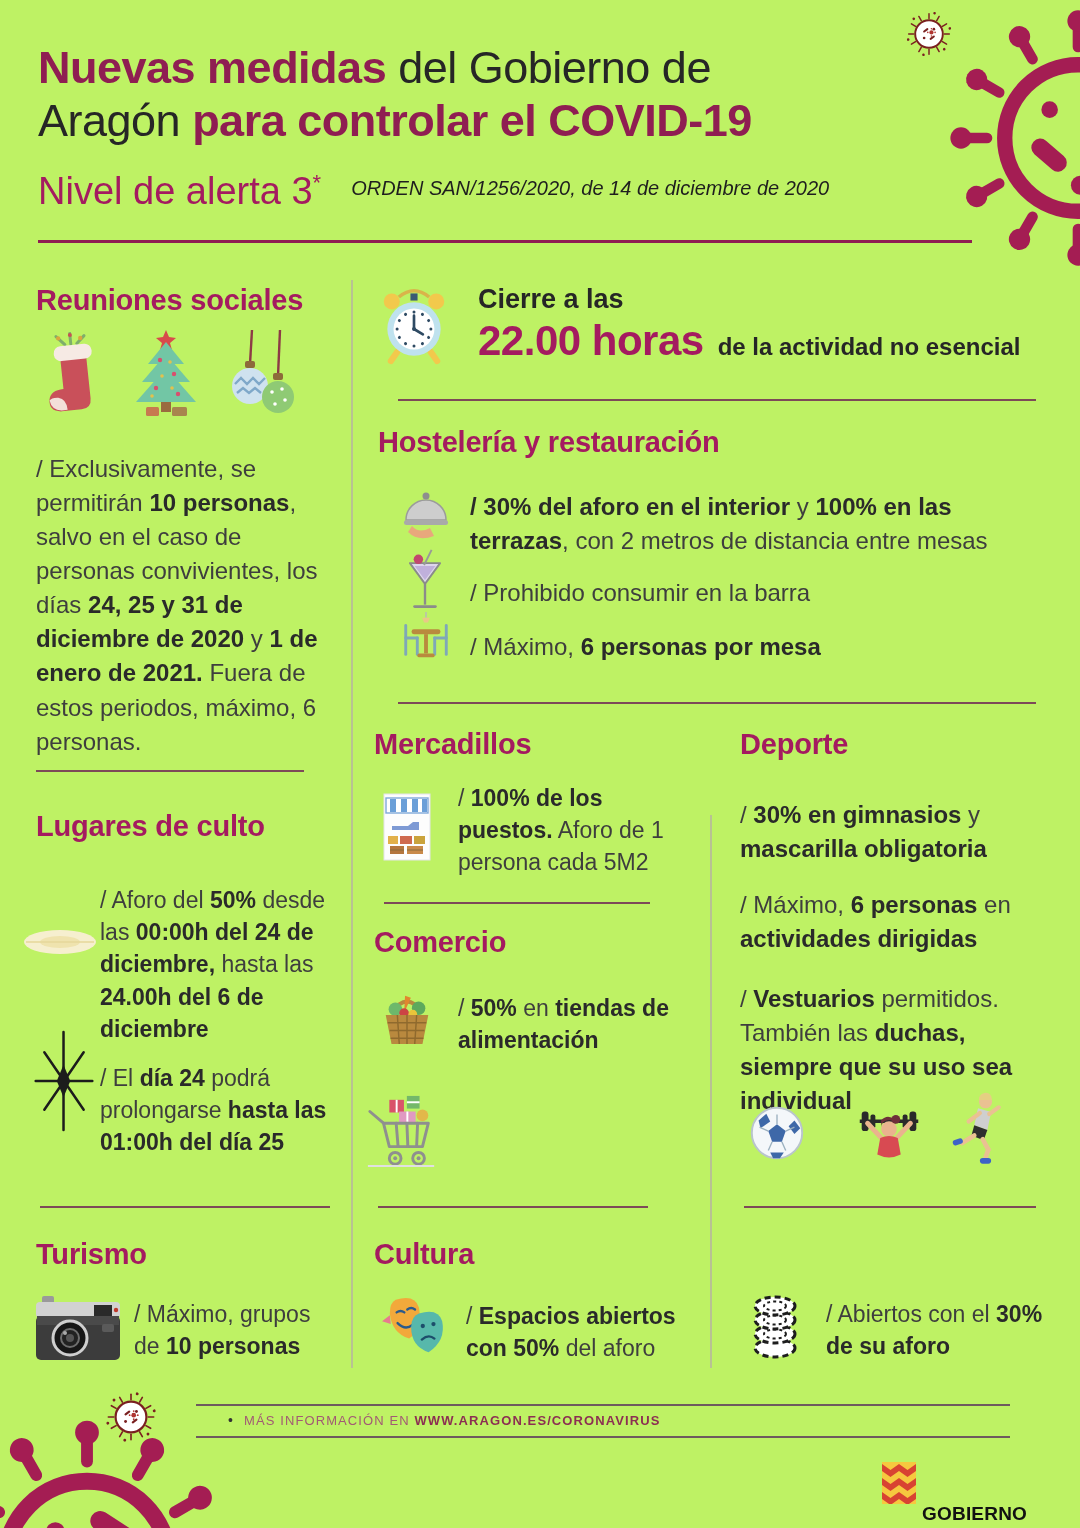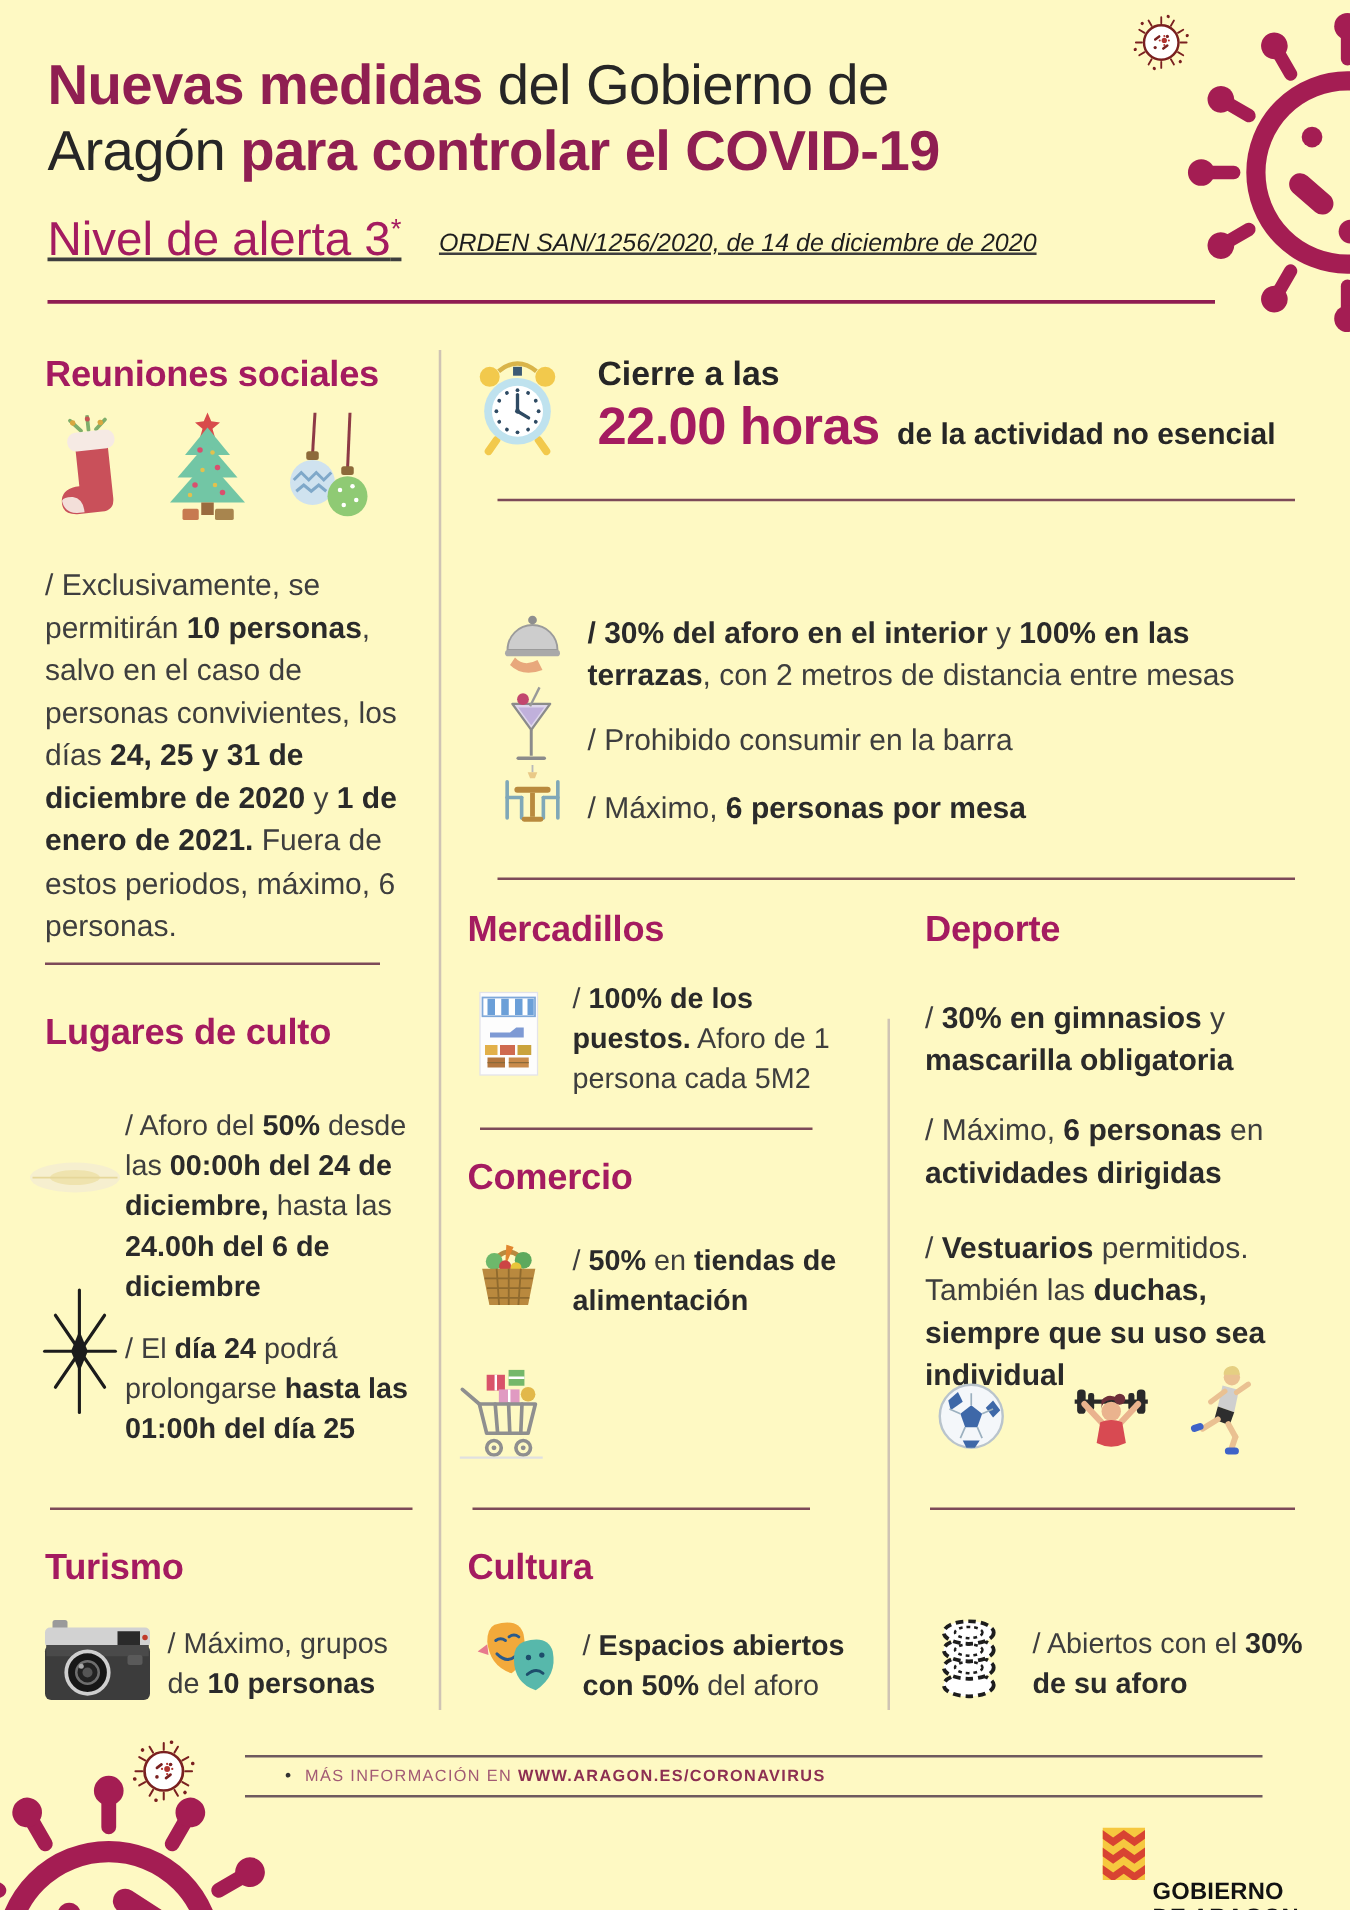--- a/index.html
+++ b/index.html
@@ -1,16 +1,16 @@
 <!DOCTYPE html>
 <html style="--accent: #a41b60; --title-accent: #8f1e52; --text: #3e3e3e; --rule: #7d4a58; --vrule: #b5a8ac; --footer-label: #a25a74; --footer-url: #8c2f52; --virus: #a41d53; --virus-outline: #7a2020;"><head>
 <meta charset="utf-8">
 <style>
   html,body{margin:0;padding:0;background:#fff;}
-  .page{position:relative;width:1080px;height:1528px;background:#fef9c3;overflow:hidden;
+  .page{position:relative;width:1080px;height:1528px;background:#bef264;overflow:hidden;
         font-family:"Liberation Sans",sans-serif;color:var(--text,#3e3e3e);}
   .abs{position:absolute;}
   
   .title{font-size:45px;line-height:1.17;font-weight:400;color:#262626;letter-spacing:-0.5px;}
   .title .b{font-weight:700;}
   .title .a{color:var(--title-accent,#8f1e52);}
   .alert{font-size:38px;font-weight:400;color:var(--accent,#a01b5c);}
   .alert sup{font-size:22px;}
   .order{font-size:20px;font-style:italic;font-weight:500;color:#1e1e1e;}
   .hrule{position:absolute;background:var(--rule,#7d4a58);height:2px;}
@@ -148,21 +148,21 @@
   <div class="abs virus-sm" style="left:102px;top:1388px;">
     <svg viewBox="0 0 64 64" width="58" height="58">
         <use href="#vsmall"></use>
       </svg>
   </div>
 
   <div class="abs title" style="left:38px;top:42px;width:860px;">
     <div><span class="b a">Nuevas medidas</span><span> del Gobierno de</span></div>
     <div><span>Aragón </span><span class="b a">para controlar el COVID-19</span></div>
   </div>
-  <div class="abs" style="left:38px;top:170px;display:flex;align-items:flex-end;gap:30px;text-decoration:underline;">
+  <div class="abs" style="left:38px;top:170px;display:flex;align-items:center;gap:30px;">
     <div class="alert"><span>Nivel de alerta 3</span><sup>*</sup></div>
     <div class="order" style="padding-bottom:7px;">ORDEN SAN/1256/2020, de 14 de diciembre de 2020</div>
   </div>
   <div class="hrule hdr" style="left:38px;top:240px;width:934px;"></div>
 
   <div class="vrule" style="left:351px;top:280px;height:1088px;"></div>
   <div class="vrule" style="left:710px;top:815px;height:553px;"></div>
 
   <div class="abs sec-h" style="left:36px;top:284px;">Reuniones sociales</div>
   <div class="abs" style="left:38px;top:332px;transform:rotate(-6deg);">
@@ -302,20 +302,21 @@
   </div>
   <div class="abs" style="left:478px;top:284px;">
     <div class="closure-prefix">Cierre a las</div>
     <div class="closure-line2">
       <span class="closure-time">22.00 horas</span>
       <span class="closure-suffix">de la actividad no esencial</span>
     </div>
   </div>
   <div class="hrule" style="left:398px;top:399px;width:638px;"></div>
 
+  <div class="abs sec-h" style="left:378px;top:426px;">Hostelería y restauración</div>
   <div class="abs" style="left:400px;top:488px;">
     <svg viewBox="0 0 52 56" width="52" height="56">
       <circle cx="26" cy="8" r="3.5" fill="#8e8e8e"></circle>
       <path d="M6,32 A20,20 0 0 1 46,32 Z" fill="#cdcdcd" stroke="#9b9b9b" stroke-width="1.5"></path>
       <rect x="4" y="32" width="44" height="5" rx="2.5" fill="#a9a9a9"></rect>
       <path d="M8,44 Q18,54 34,48 L30,40 Q19,46 12,38 Z" fill="#e8a87c"></path>
     </svg>
   </div>
   <div class="abs txt" style="left:470px;top:490px;width:566px;"><span class="b">/ 30% del aforo en el interior</span><span> y </span><span class="b">100% en las terrazas</span><span>, con 2 metros de distancia entre mesas</span></div>
   <div class="abs" style="left:406px;top:548px;">

